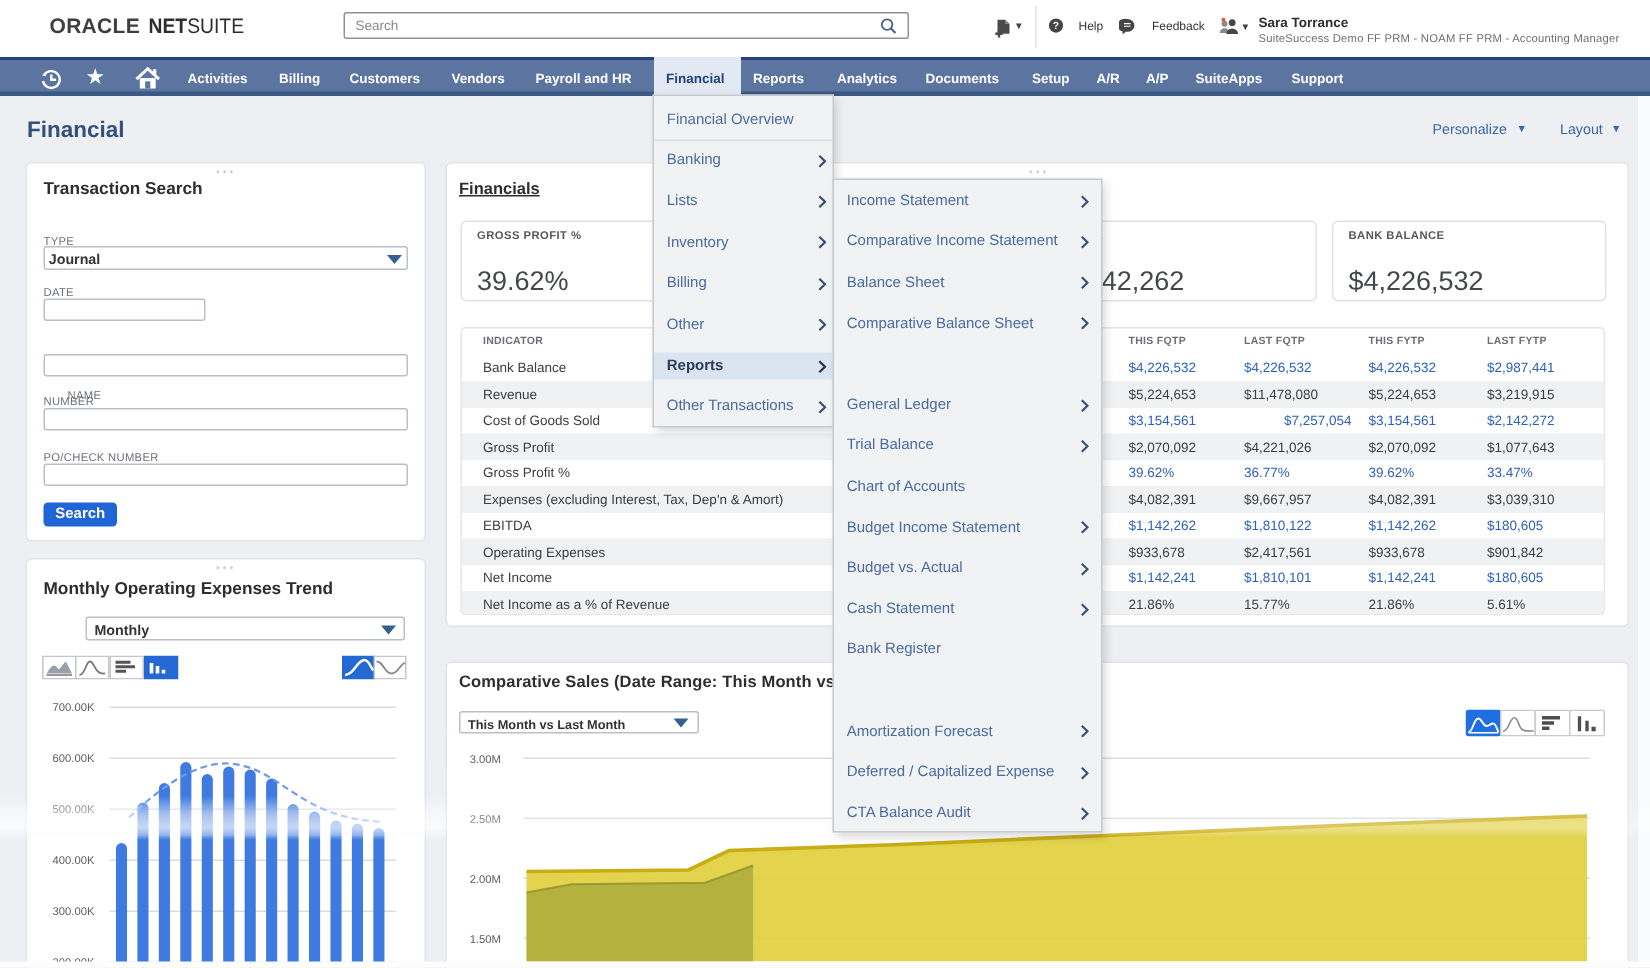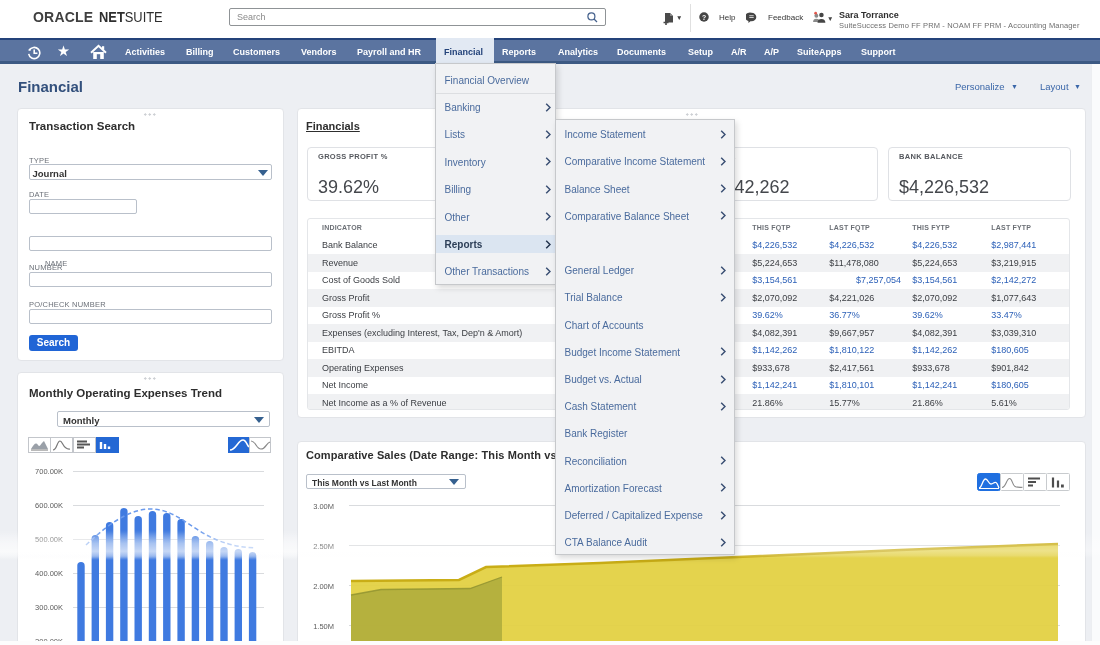--- a/index.html
+++ b/index.html
@@ -425,26 +425,20 @@
     </div>
     <div class="mi" style="top:277.45px;height:17.5px;">
       <span class="tx">Cash Statement</span>
       <svg style="position:absolute;left:164px;top:50%;margin-top:-4.5px;" width="6" height="9" viewBox="0 0 6 9">
         <path d="M1.2 0.8 L5 4.5 L1.2 8.2" stroke="#3a4f73" stroke-width="1.5" fill="none"></path>
       </svg>
     </div>
     <div class="mi" style="top:304.65px;height:17.5px;">
       <span class="tx">Bank Register</span>
     </div>
-    <div class="mi" style="top:331.84999999999997px;height:17.5px;">
-      <span class="tx">Reconciliation</span>
-      <svg style="position:absolute;left:164px;top:50%;margin-top:-4.5px;" width="6" height="9" viewBox="0 0 6 9">
-        <path d="M1.2 0.8 L5 4.5 L1.2 8.2" stroke="#3a4f73" stroke-width="1.5" fill="none"></path>
-      </svg>
-    </div>
     <div class="mi" style="top:359.04999999999995px;height:17.5px;">
       <span class="tx">Amortization Forecast</span>
       <svg style="position:absolute;left:164px;top:50%;margin-top:-4.5px;" width="6" height="9" viewBox="0 0 6 9">
         <path d="M1.2 0.8 L5 4.5 L1.2 8.2" stroke="#3a4f73" stroke-width="1.5" fill="none"></path>
       </svg>
     </div>
     <div class="mi" style="top:386.25px;height:17.5px;">
       <span class="tx">Deferred / Capitalized Expense</span>
       <svg style="position:absolute;left:164px;top:50%;margin-top:-4.5px;" width="6" height="9" viewBox="0 0 6 9">
         <path d="M1.2 0.8 L5 4.5 L1.2 8.2" stroke="#3a4f73" stroke-width="1.5" fill="none"></path>

